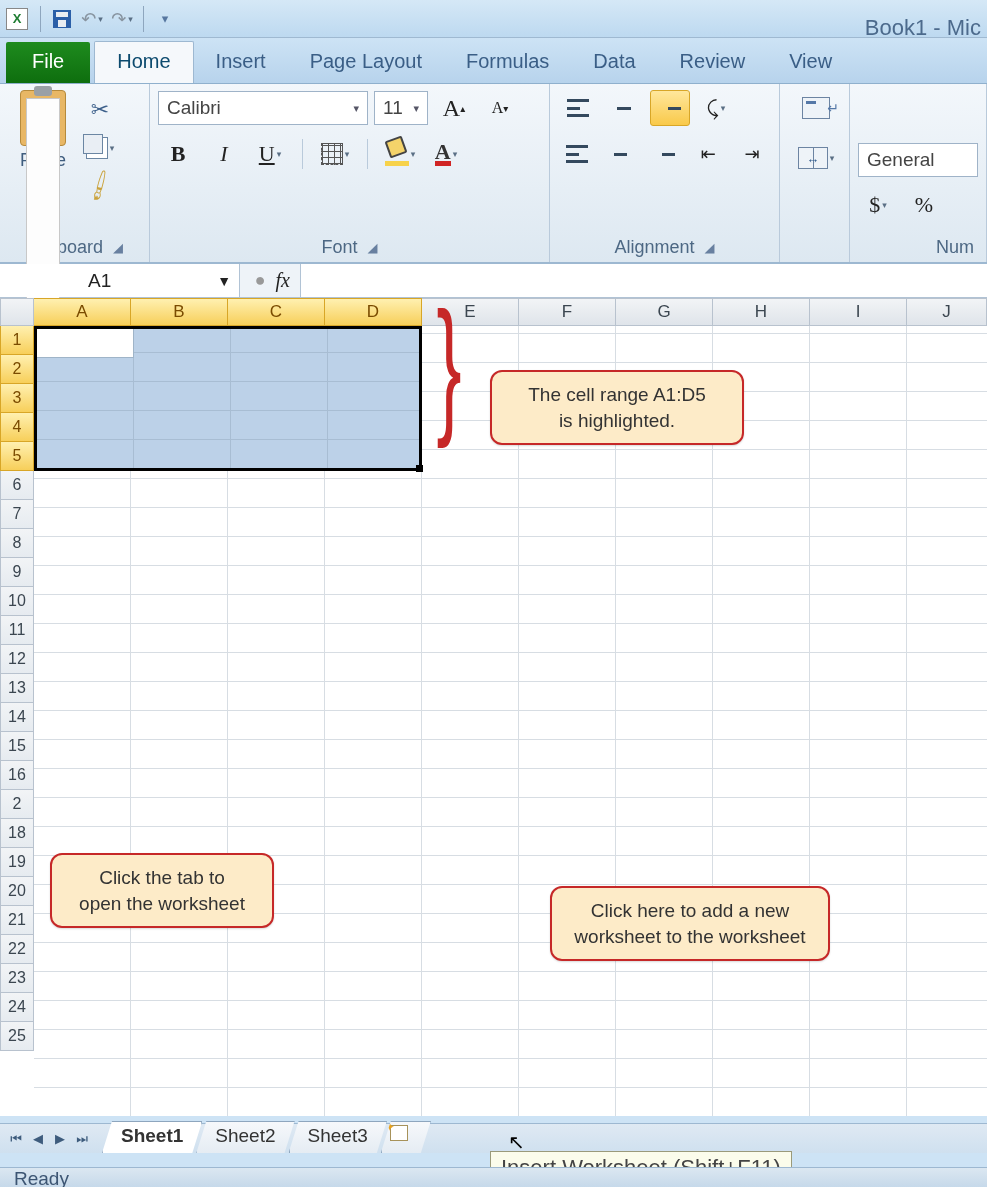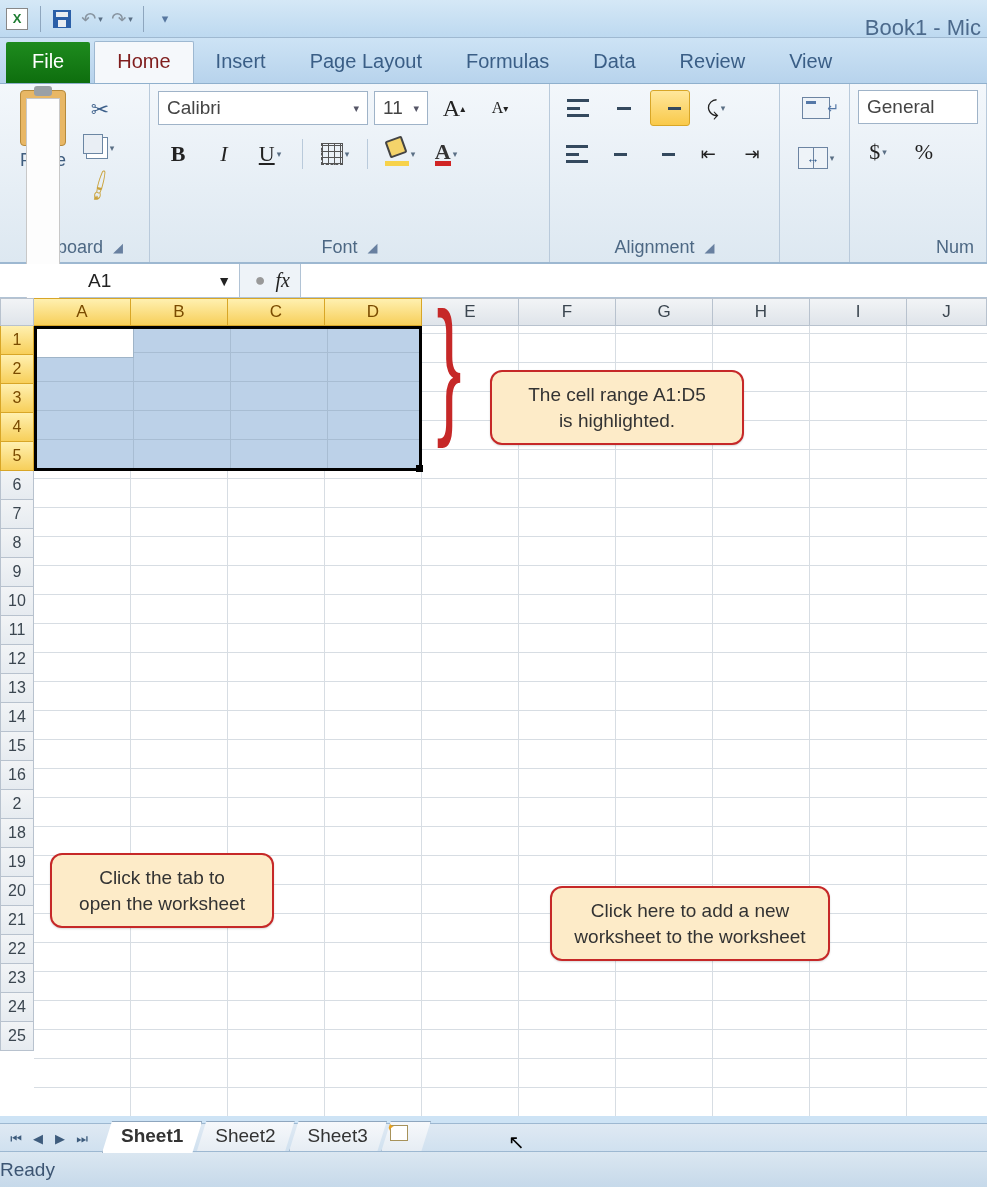--- a/index.html
+++ b/index.html
@@ -56,21 +56,21 @@
   }
   .file-tab{
     background:linear-gradient(#1e8b1e,#0e6e0e);
     color:#fff; font-size:20px; padding:8px 26px 10px;
     border-radius:2px 2px 0 0; margin-right:4px;
   }
   .rtab{
     font-size:20px; color:#3a5e86; padding:8px 22px 10px;
     border-radius:2px 2px 0 0; cursor:default;
   }
-  .rtab.active{background:#f5f8fb;color:#7f1d1d;border:1px solid #9db8d1;border-bottom:none;}
+  .rtab.active{background:#f5f8fb;color:#0c4a6e;border:1px solid #9db8d1;border-bottom:none;}
   
   .ribbon{
     height:180px; background:linear-gradient(#f3f7fb,#dde8f1);
     border-bottom:2px solid #9db8d1;
     display:flex;
   }
   .group{
     border-right:1px solid #b9cadb; padding:6px 8px 2px;
     display:flex; flex-direction:column; justify-content:space-between;
   }
@@ -128,21 +128,21 @@
   .al-c span{margin:0 auto;} .al-c span:nth-child(2){width:60%;}
   .al-r span{margin-left:auto;} .al-r span:nth-child(2){width:60%;} 
   .hl{background:linear-gradient(#ffe79c,#f9c94a);border:1px solid #d8a627;border-radius:3px;}
   .wrap-ic{width:28px;height:22px;border:1px solid #6c84a2;background:#eef3f8;position:relative;}
   .wrap-ic::before{content:"";position:absolute;top:3px;left:3px;right:3px;height:3px;background:linear-gradient(90deg,#5578a7 50%,transparent 50%);}
   .wrap-ic::after{content:"↵";position:absolute;right:-10px;top:2px;font-size:14px;color:#5578a7;}
   .merge-ic{width:30px;height:22px;border:1px solid #6c84a2;background:#eef3f8;position:relative;}
   .merge-ic::before{content:"";position:absolute;top:0;bottom:0;left:50%;width:1px;background:#6c84a2;}
   .merge-ic::after{content:"↔";position:absolute;inset:0;display:flex;align-items:center;justify-content:center;font-size:13px;color:#2e5a8c;}
   
-  .g-num{flex:1;}
+  .g-num{flex:1;justify-content:flex-end;}
   .combo.numfmt{width:120px;}
   .cur-ic{font-family:serif;font-size:22px;}
   
   .fbar{
     height:34px;background:#eef3f8;border-bottom:1px solid #b1c3d5;
     display:flex;align-items:center;
   }
   .namebox{
     width:240px;height:100%;background:#fff;border-right:1px solid #b1c3d5;
     display:flex;align-items:center;padding-left:88px;font-size:19px;position:relative;
@@ -222,23 +222,23 @@
     clip-path:polygon(10px 0,100% 0,calc(100% - 10px) 100%,0 100%);
     margin-right:-6px;position:relative;
   }
   .stab.active{background:#fff;font-weight:bold;z-index:2;}
   .stab.new{width:50px;padding:3px 8px 0;}
   .newsheet-ic{width:18px;height:16px;border:1px solid #a7925a;background:#fff;position:relative;}
   .newsheet-ic::after{content:"✦";position:absolute;top:-6px;left:-6px;color:#e8a21e;font-size:12px;}
   .cursor{position:absolute;font-size:20px;color:#000;}
   
   .status{
-    position:absolute;left:0;right:0;bottom:0;height:36px;
+    position:absolute;left:0;right:0;bottom:0;height:20px;
     background:linear-gradient(#dbe7f1,#c6d9ea);border-top:1px solid #9db8d1;
-    display:flex;align-items:center;padding:0 0;font-size:19px;color:#3c5573;
+    display:flex;padding:0 14px;font-size:19px;color:#3c5573;
   }
   .tooltip{
     position:absolute;background:#fbfceb;border:1px solid #9a9a7a;color:#444;
     font-size:22px;padding:3px 10px;
   }
 </style>
 </head>
 <body>
 
 <div class="titlebar">

